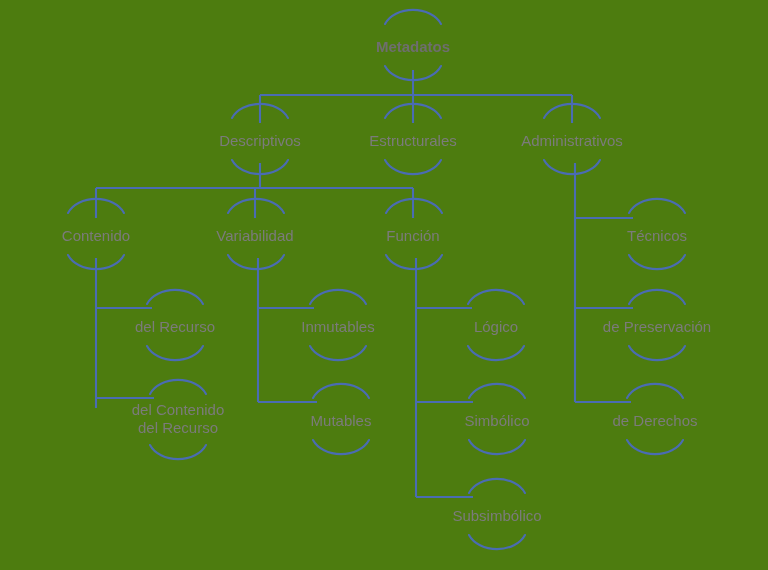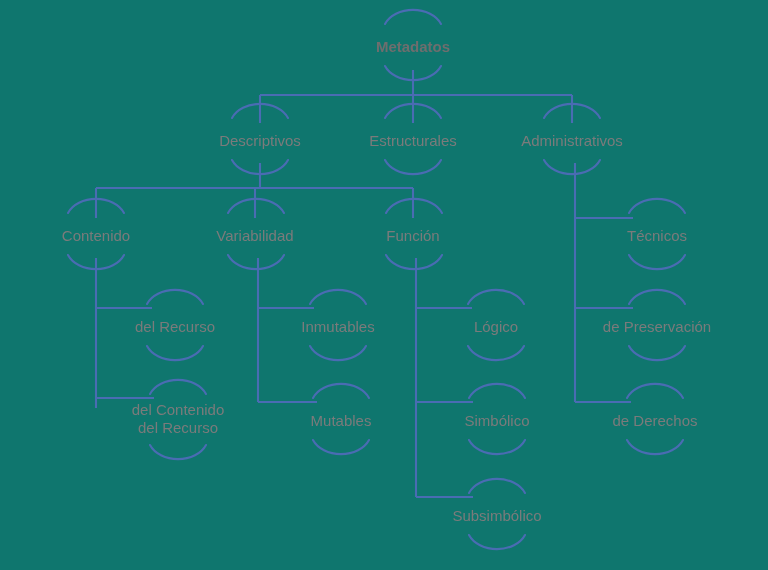--- a/index.html
+++ b/index.html
@@ -11,21 +11,21 @@
   body {
     width: 768px;
     height: 570px;
     font-family: "Liberation Sans", sans-serif;
     overflow: hidden;
   }
   #diagram-root {
     position: relative;
     width: 768px;
     height: 570px;
-    background: #0f766e;
+    background: #4d7c0f;
   }
   svg#tree-svg {
     display: block;
     width: 768px;
     height: 570px;
   }
   .link {
     fill: none;
     stroke: #4a6cb3;
     stroke-width: 2.1;

